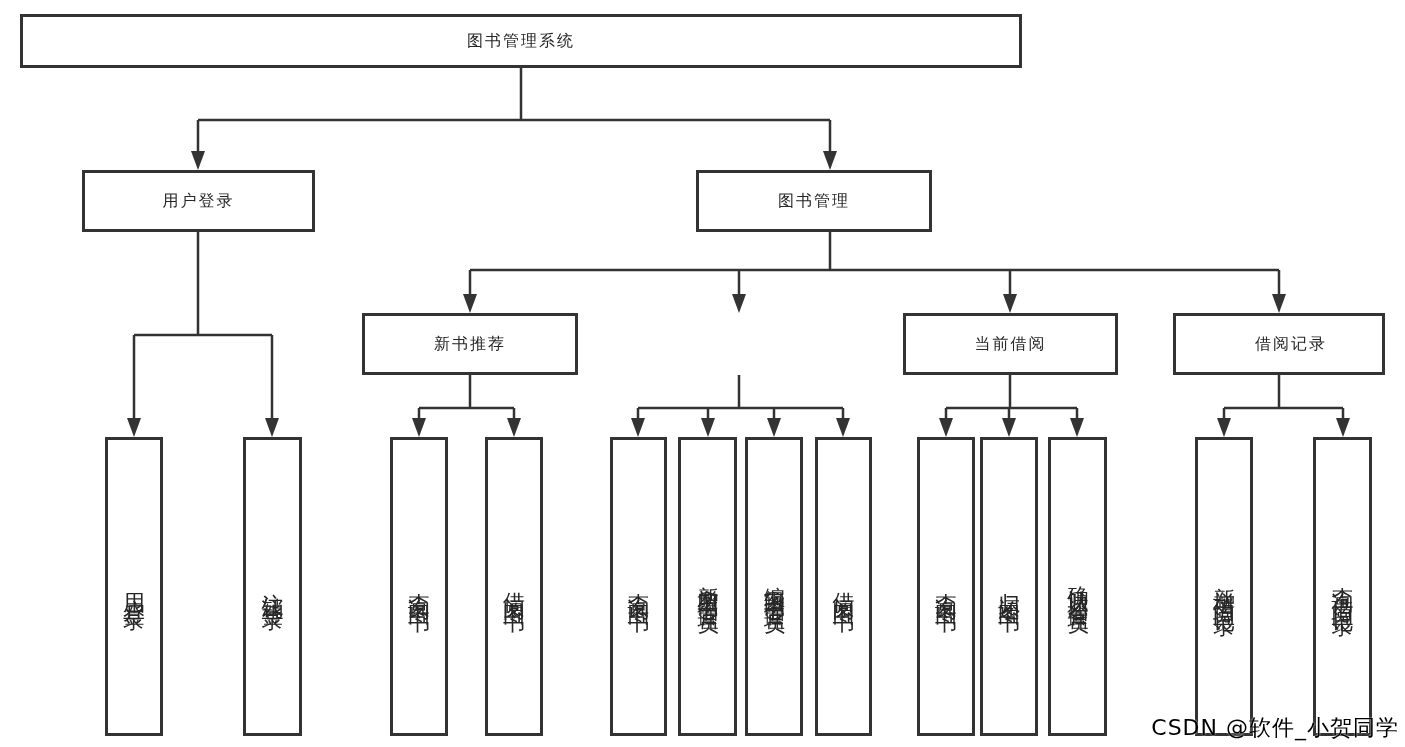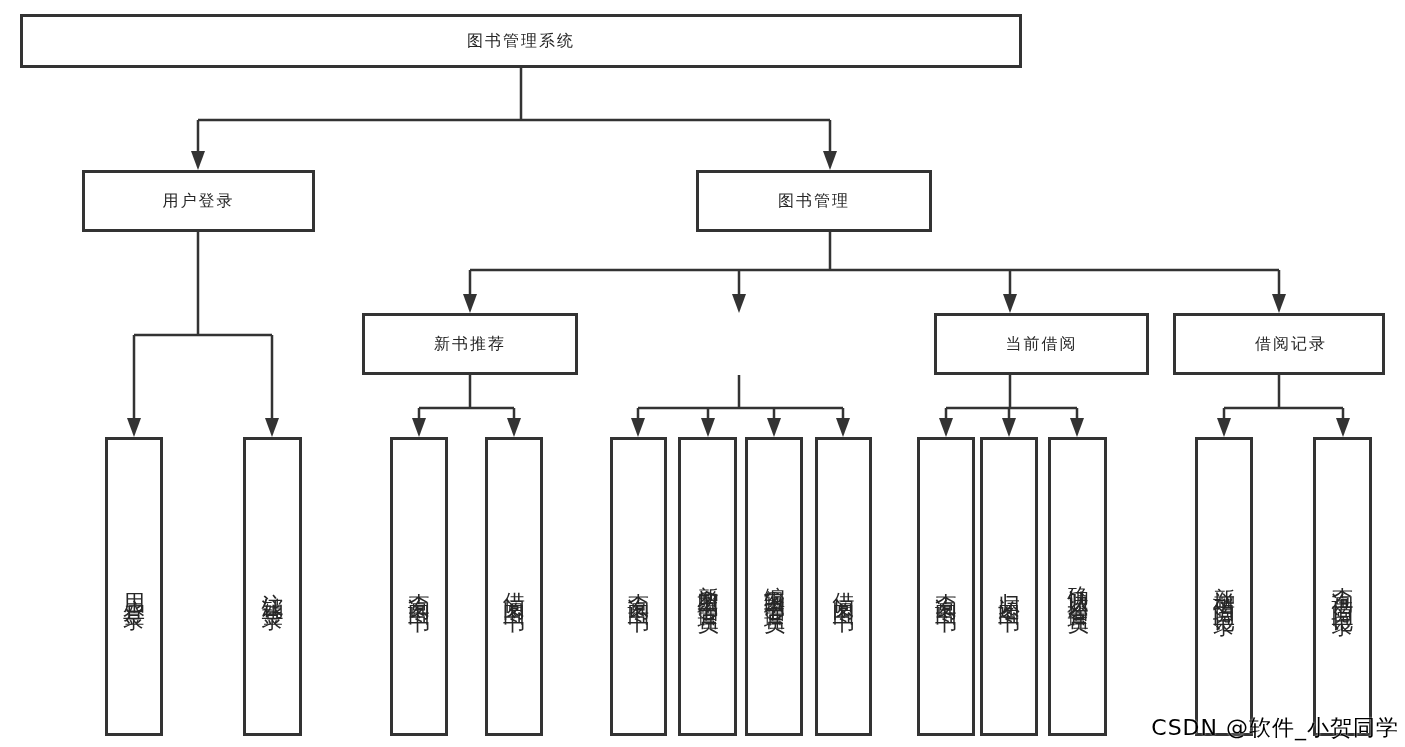--- a/index.html
+++ b/index.html
@@ -19,21 +19,21 @@
     font-size:22px; letter-spacing:6px; line-height:1; color:#262626;
     white-space:nowrap;
   }
   .vbox.tight .vtext { letter-spacing:4px; font-size:21px; }
   
   .n-root   { left:20px;  top:14px;  width:1002px; height:54px; }
   .n-login  { left:82px;  top:170px; width:233px;  height:62px; }
   .n-mgmt   { left:696px; top:170px; width:236px;  height:62px; }
   .n-rec    { left:362px; top:313px; width:216px;  height:62px;font-family:Liberation Mono, monospace; }
   .n-borrow { left:633px; top:313px; width:212px;  height:62px; }
-  .n-cur    { left:903px; top:313px; width:215px;  height:62px;margin-left:31px; }
+  .n-cur    { left:903px; top:313px; width:215px;  height:62px; }
   .n-recd   { left:1173px;top:313px; width:212px;  height:62px;padding-left:24px; }
   .leaf { top:437px; height:299px; }
   .l1  { left:105px;  width:58px; }
   .l2  { left:243px;  width:59px; }
   .l3  { left:390px;  width:58px; }
   .l4  { left:485px;  width:58px; }
   .l5  { left:610px;  width:57px; }
   .l6  { left:678px;  width:59px; }
   .l7  { left:745px;  width:58px; }
   .l8  { left:815px;  width:57px; }

